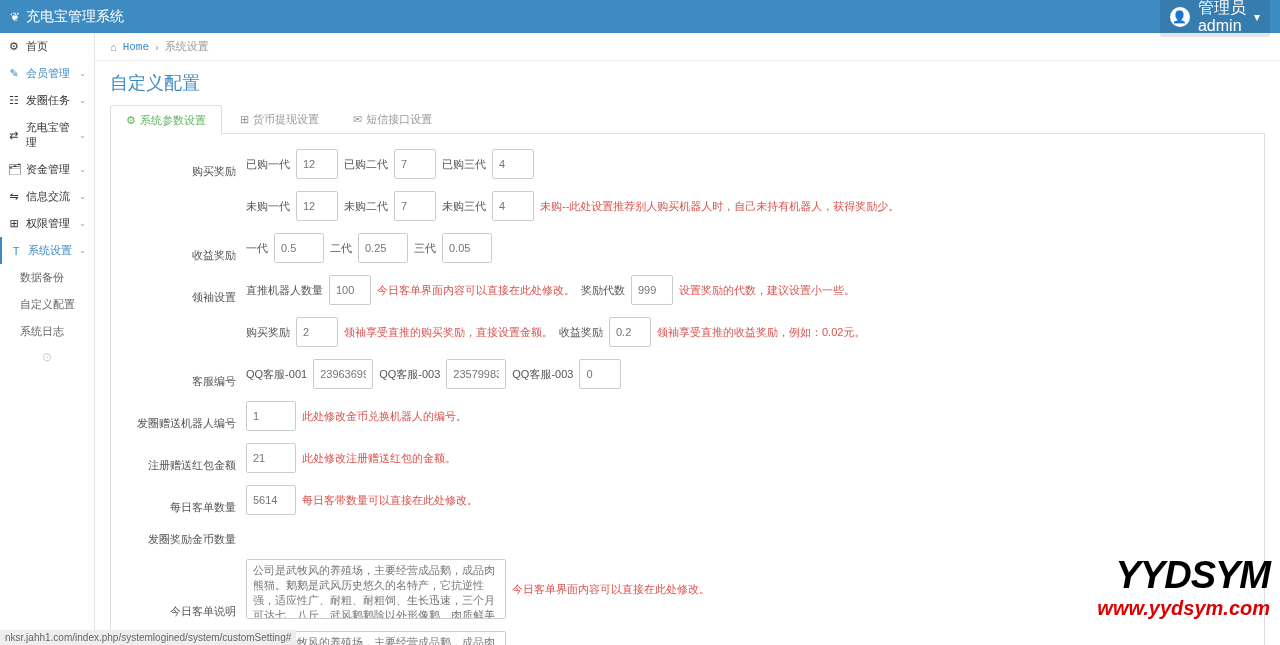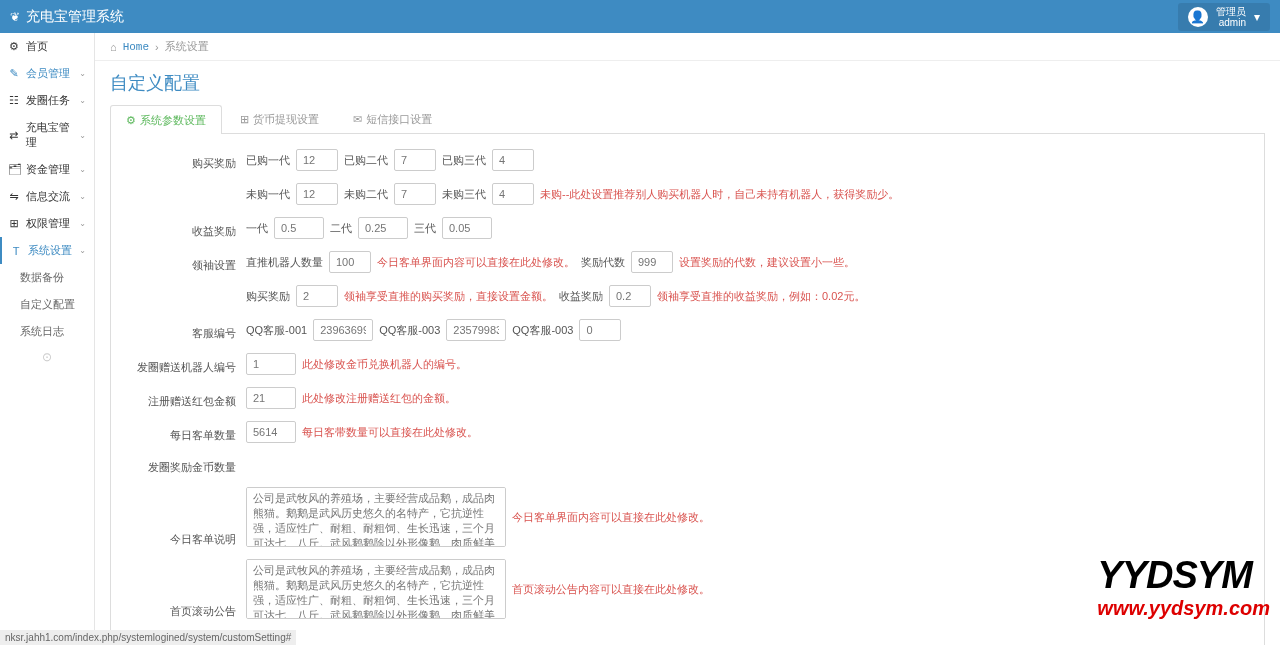--- a/index.html
+++ b/index.html
@@ -2,21 +2,21 @@
 <html><head>
 <meta charset="utf-8">
 <style>
 * { margin: 0; padding: 0; box-sizing: border-box; font-family: "Microsoft YaHei", Arial, sans-serif; }
 body { font-size: 12px; color: #333; background: #fff; }
 .header { height: 33px; background: #3e8bc2; display: flex; align-items: center; justify-content: space-between; padding: 0 10px; color: #fff; }
 .header-left { display: flex; align-items: center; gap: 6px; }
 .header-title { font-size: 14px; }
 .header-right { display: flex; align-items: center; gap: 8px; background: rgba(0,0,0,0.1); padding: 3px 10px; border-radius: 3px; }
 .avatar { width: 20px; height: 20px; background: #fff; border-radius: 50%; display: flex; align-items: center; justify-content: center; color: #555; }
-.user-info { font-size: 10px; line-height: 1.1; text-align: right; }
+.user-info { font-size: 16px; line-height: 1.1; }
 .main { display: flex; height: calc(100vh - 33px); }
 .sidebar { width: 95px; background: #fff; border-right: 1px solid #e5e5e5; overflow-y: auto; flex-shrink: 0; }
 .nav-item { display: flex; align-items: center; padding: 6px 8px; font-size: 11px; color: #333; cursor: pointer; justify-content: space-between; }
 .nav-item.active { color: #3e8bc2; border-left: 2px solid #3e8bc2; }
 .nav-left { display: flex; align-items: center; gap: 6px; }
 .nav-icon { width: 12px; text-align: center; }
 .chev { font-size: 8px; color: #999; }
 .sub-item { padding: 6px 8px 6px 20px; font-size: 11px; color: #666; cursor: pointer; }
 .content { flex: 1; overflow-y: auto; position: relative; }
 .breadcrumb { padding: 6px 15px; font-size: 11px; color: #999; border-bottom: 1px solid #eee; display: flex; align-items: center; gap: 6px; }
@@ -24,28 +24,28 @@
 .page-container { padding: 10px 15px; }
 .page-title { font-size: 18px; color: #3e8bc2; margin-bottom: 10px; font-weight: normal; }
 .tabs { border-bottom: 1px solid #ddd; display: flex; }
 .tab { padding: 6px 15px; font-size: 11px; color: #999; border: 1px solid transparent; border-bottom: none; cursor: pointer; margin-right: 2px; display: flex; align-items: center; gap: 4px; }
 .tab.active { color: #5cb85c; border-color: #ddd; border-radius: 3px 3px 0 0; background: #fff; margin-bottom: -1px; }
 .form-area { border: 1px solid #ddd; border-top: none; padding: 15px 10px 30px; }
 .form-row { display: flex; align-items: flex-end; margin-bottom: 12px; }
 .form-label { width: 125px; text-align: right; padding-right: 10px; font-size: 11px; color: #555; padding-top: 5px; flex-shrink: 0; }
 .form-fields { display: flex; flex-wrap: wrap; align-items: center; gap: 6px; }
 .inline-label { font-size: 11px; color: #555; }
-.form-input { border: 1px solid #ccc; padding: 3px 6px; font-size: 11px; height: 22px; border-radius: 2px; }
+.form-input { border: 1px solid #ccc; padding: 3px 6px; font-size: 11px; height: 30px; border-radius: 2px; }
 .w40 { width: 42px; }
 .w60 { width: 60px; }
 .w50 { width: 50px; }
 .hint { color: #d9534f; font-size: 11px; }
 textarea.form-input { height: 60px; width: 260px; resize: none; font-family: inherit; }
 select.form-input { width: 50px; }
-.watermark { position: fixed; right: 10px; bottom: 25px; pointer-events: none; }
+.watermark { position: fixed; right: 10px; bottom: 25px; text-align: right; pointer-events: none; }
 .wm-top { font-size: 38px; font-weight: 900; font-style: italic; letter-spacing: -1px; color: #000; }
 .wm-bot { font-size: 20px; font-weight: 700; font-style: italic; color: #d00; }
 .status-url { position: fixed; bottom: 0; left: 0; font-size: 10px; color: #666; background: #eee; padding: 2px 5px; text-align: center; }
 </style>
 </head>
 <body>
 
 <div class="header">
   <div class="header-left">
     <span>❦</span>

